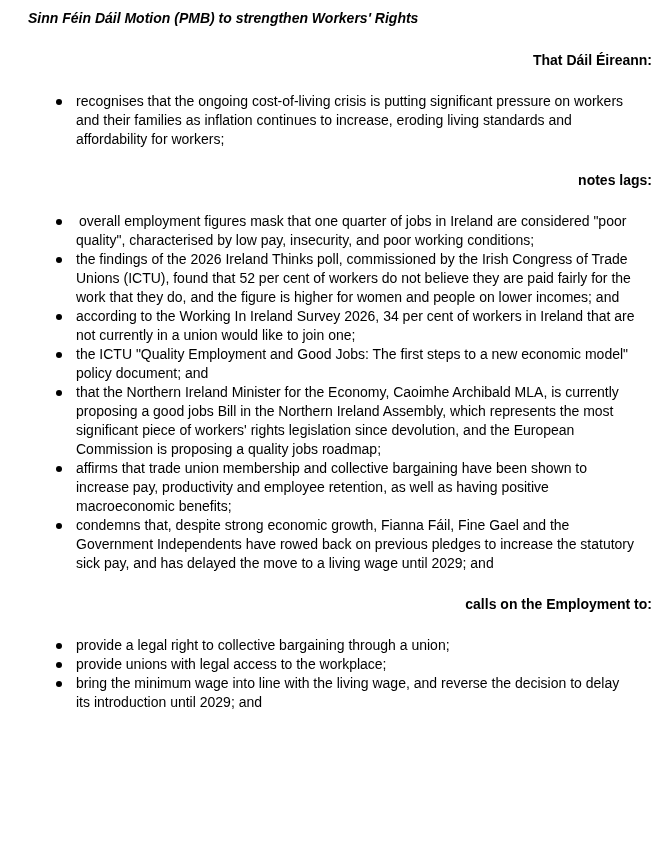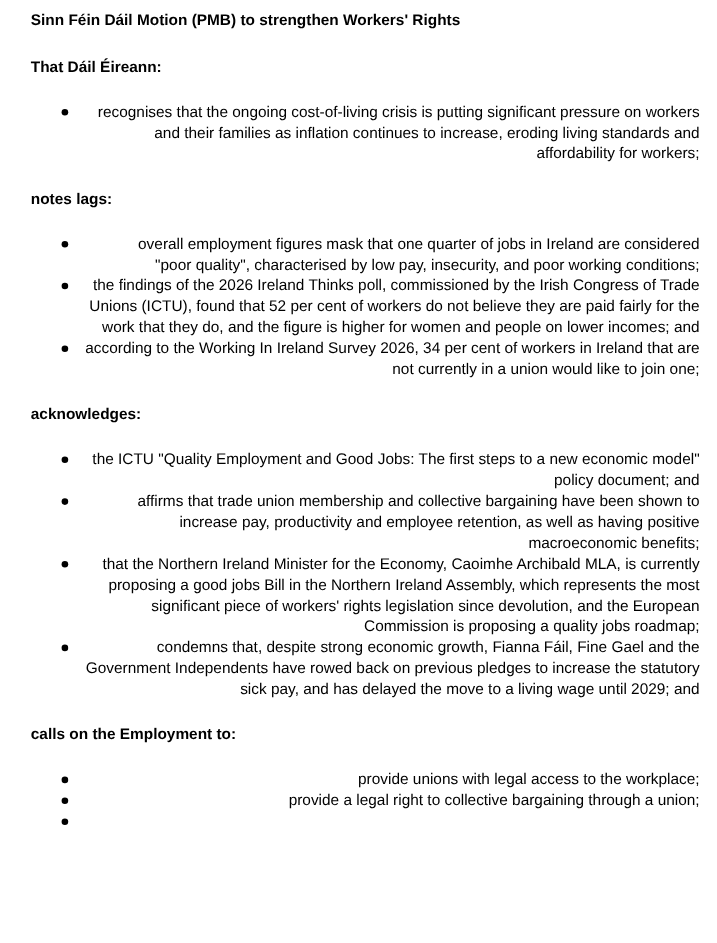--- a/index.html
+++ b/index.html
@@ -18,45 +18,44 @@
     }
     .doc {
       position: relative;
       padding: 9px 0 0 28px;
     }
     .heading {
       font-weight: bold;
       margin: 0;
       height: 19px;
     }
-    .title { margin-bottom: 23px; }
-    .sec-head { margin-top: 22px; margin-bottom: 22px; }
+    .title { margin-bottom: 23px; font-style: italic; }
+    .sec-head { margin-top: 22px; margin-bottom: 22px; text-align: right; }
     .first-sec { margin-top: 0; }
     ul.bullets {
       list-style: none;
       margin: 0;
       padding: 0 0 0 48px;
       width: 560px;
     }
     ul.bullets li {
       position: relative;
       margin: 0;
       padding: 0;
-      text-align: right;
     }
     ul.bullets li .dot {
       position: absolute;
       left: -20px;
       top: 7px;
       width: 6px;
       height: 6px;
       border-radius: 50%;
       background: #000;
     }
-    .sp { padding-left: 3px; margin-left: 36px; }
+    .sp { padding-left: 3px; }
   </style>
 </head>
 <body>
 
 <div class="doc">
   <p class="heading title">Sinn Féin Dáil Motion (PMB) to strengthen Workers' Rights</p>
 
   <section>
     <p class="heading sec-head first-sec">That Dáil Éireann:</p>
     <ul class="bullets">
@@ -67,30 +66,29 @@
   <section>
     <p class="heading sec-head">notes lags:</p>
     <ul class="bullets">
       <li><span class="dot"></span><span class="sp">overall employment figures mask that one quarter of jobs in Ireland are considered "poor quality", characterised by low pay, insecurity, and poor working conditions;</span></li>
       <li><span class="dot"></span><span>the findings of the 2026 Ireland Thinks poll, commissioned by the Irish Congress of Trade Unions (ICTU), found that 52 per cent of workers do not believe they are paid fairly for the work that they do, and the figure is higher for women and people on lower incomes; and</span></li>
       <li><span class="dot"></span><span>according to the Working In Ireland Survey 2026, 34 per cent of workers in Ireland that are not currently in a union would like to join one;</span></li>
     </ul>
   </section>
 
   <section>
-    <p class="heading sec-head">acknowledges:</p>
     <ul class="bullets">
       <li><span class="dot"></span><span>the ICTU "Quality Employment and Good Jobs: The first steps to a new economic model" policy document; and</span></li>
+      <li><span class="dot"></span><span>that the Northern Ireland Minister for the Economy, Caoimhe Archibald MLA, is currently proposing a good jobs Bill in the Northern Ireland Assembly, which represents the most significant piece of workers' rights legislation since devolution, and the European Commission is proposing a quality jobs roadmap;</span></li>
       <li><span class="dot"></span><span>affirms that trade union membership and collective bargaining have been shown to increase pay, productivity and employee retention, as well as having positive macroeconomic benefits;</span></li>
-      <li><span class="dot"></span><span>that the Northern Ireland Minister for the Economy, Caoimhe Archibald MLA, is currently proposing a good jobs Bill in the Northern Ireland Assembly, which represents the most significant piece of workers' rights legislation since devolution, and the European Commission is proposing a quality jobs roadmap;</span></li>
       <li><span class="dot"></span><span>condemns that, despite strong economic growth, Fianna Fáil, Fine Gael and the Government Independents have rowed back on previous pledges to increase the statutory sick pay, and has delayed the move to a living wage until 2029; and</span></li>
     </ul>
   </section>
 
   <section>
     <p class="heading sec-head">calls on the Employment to:</p>
     <ul class="bullets">
+      <li><span class="dot"></span><span>provide a legal right to collective bargaining through a union;</span></li>
       <li><span class="dot"></span><span>provide unions with legal access to the workplace;</span></li>
-      <li><span class="dot"></span><span>provide a legal right to collective bargaining through a union;</span></li>
-      <li><span class="dot"></span></li>
+      <li><span class="dot"></span><span>bring the minimum wage into line with the living wage, and reverse the decision to delay its introduction until 2029; and</span></li>
     </ul>
   </section>
 </div>
 
 </body></html>

